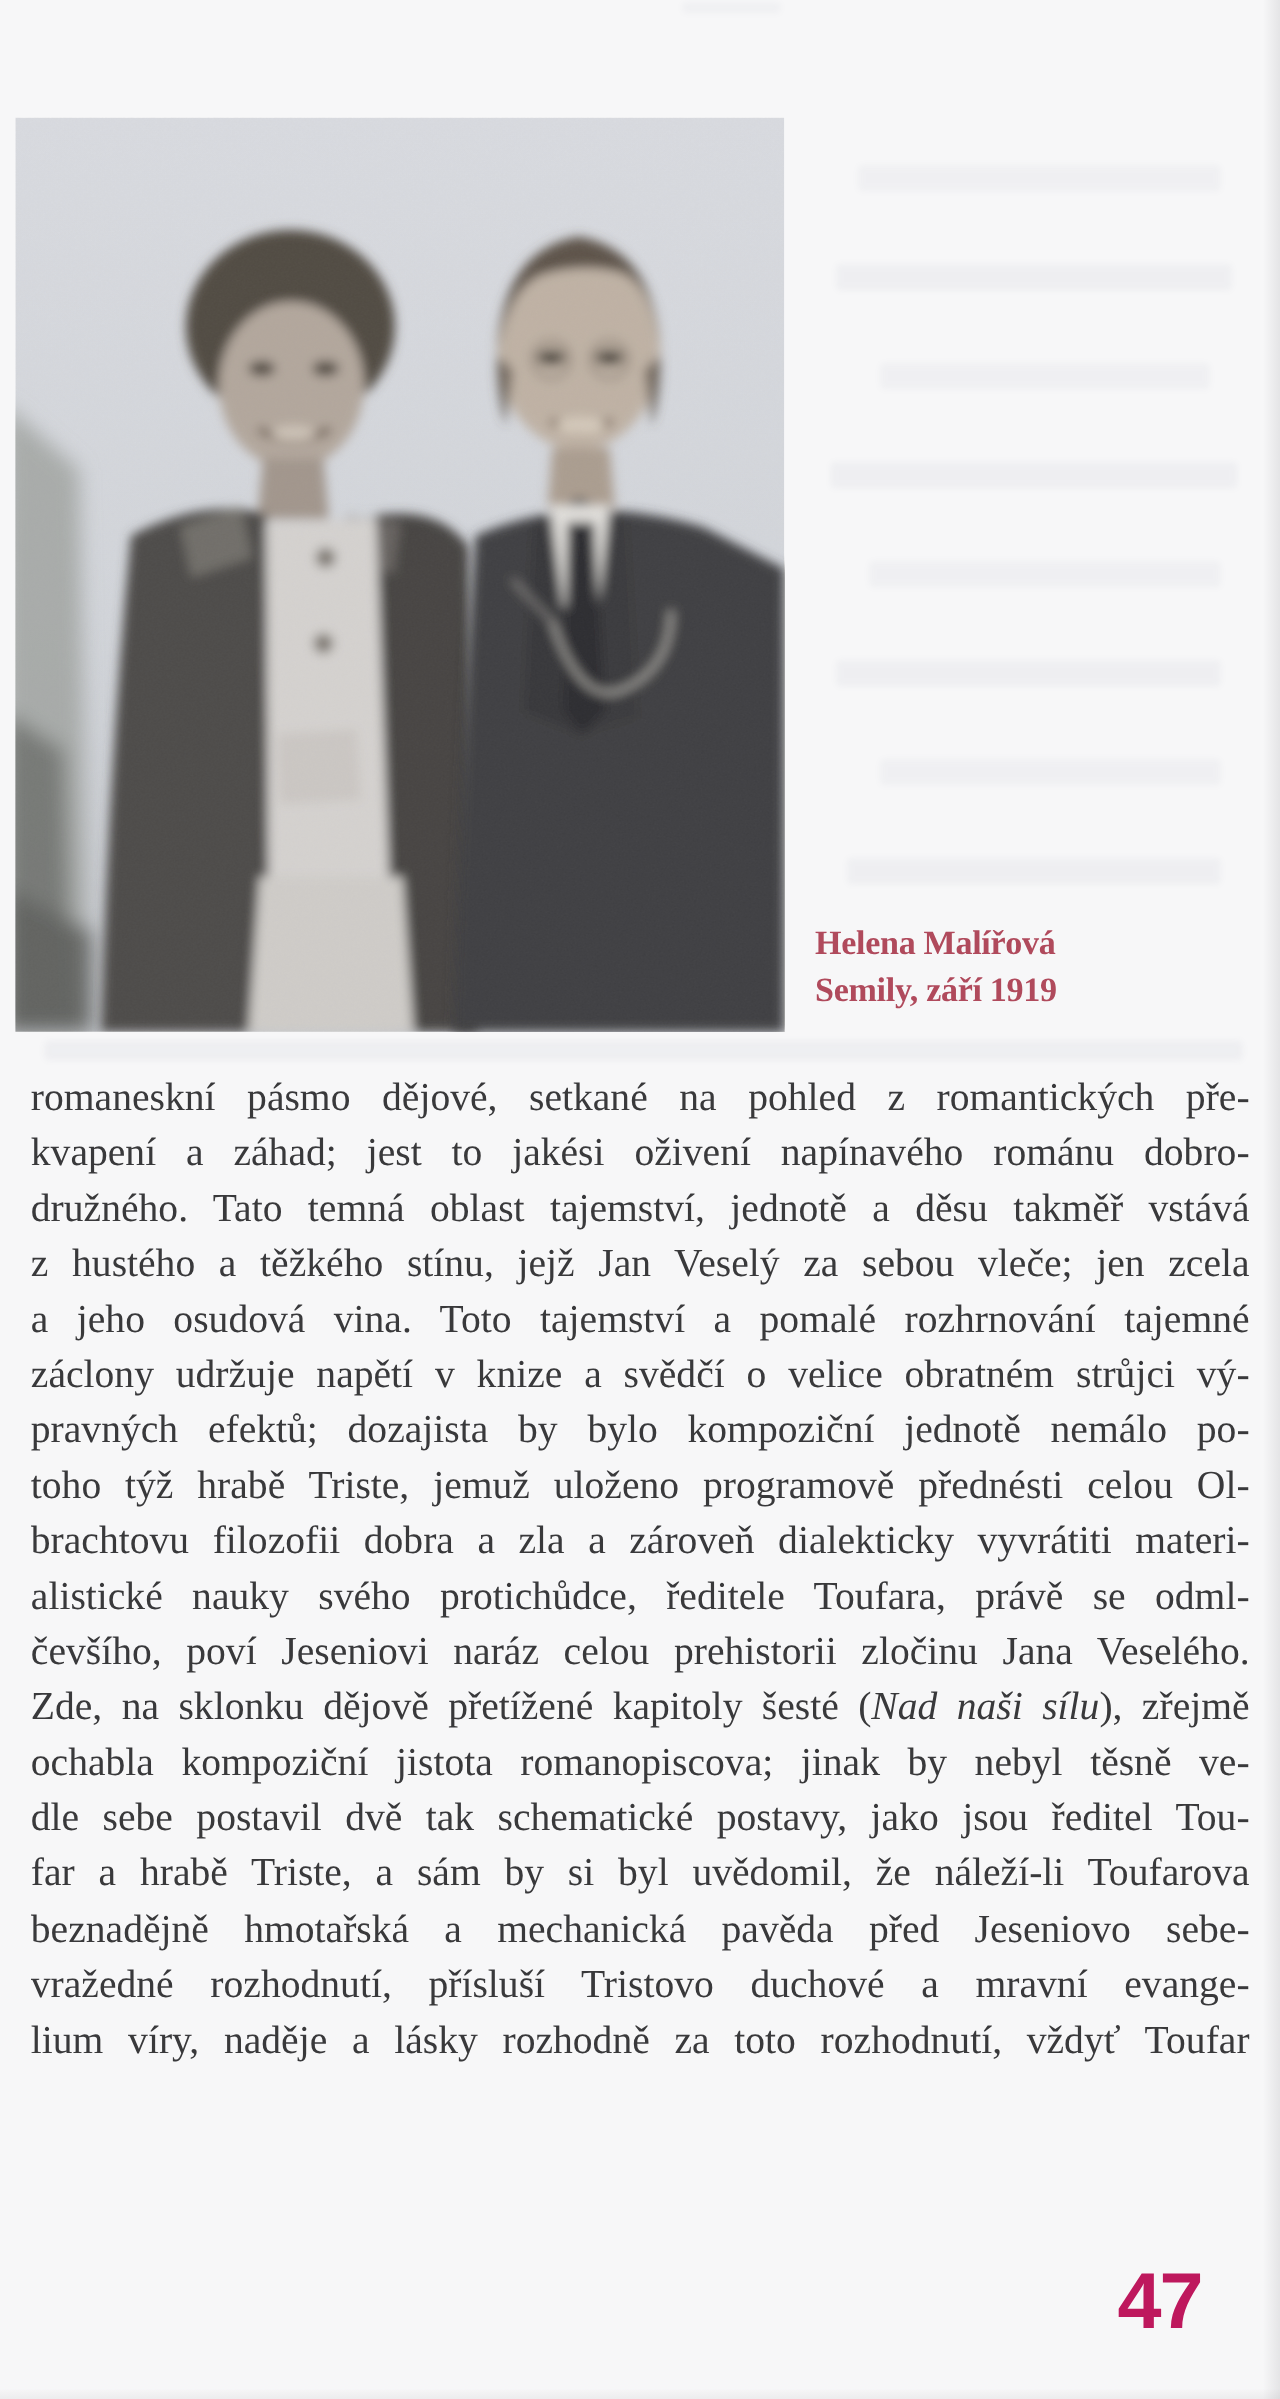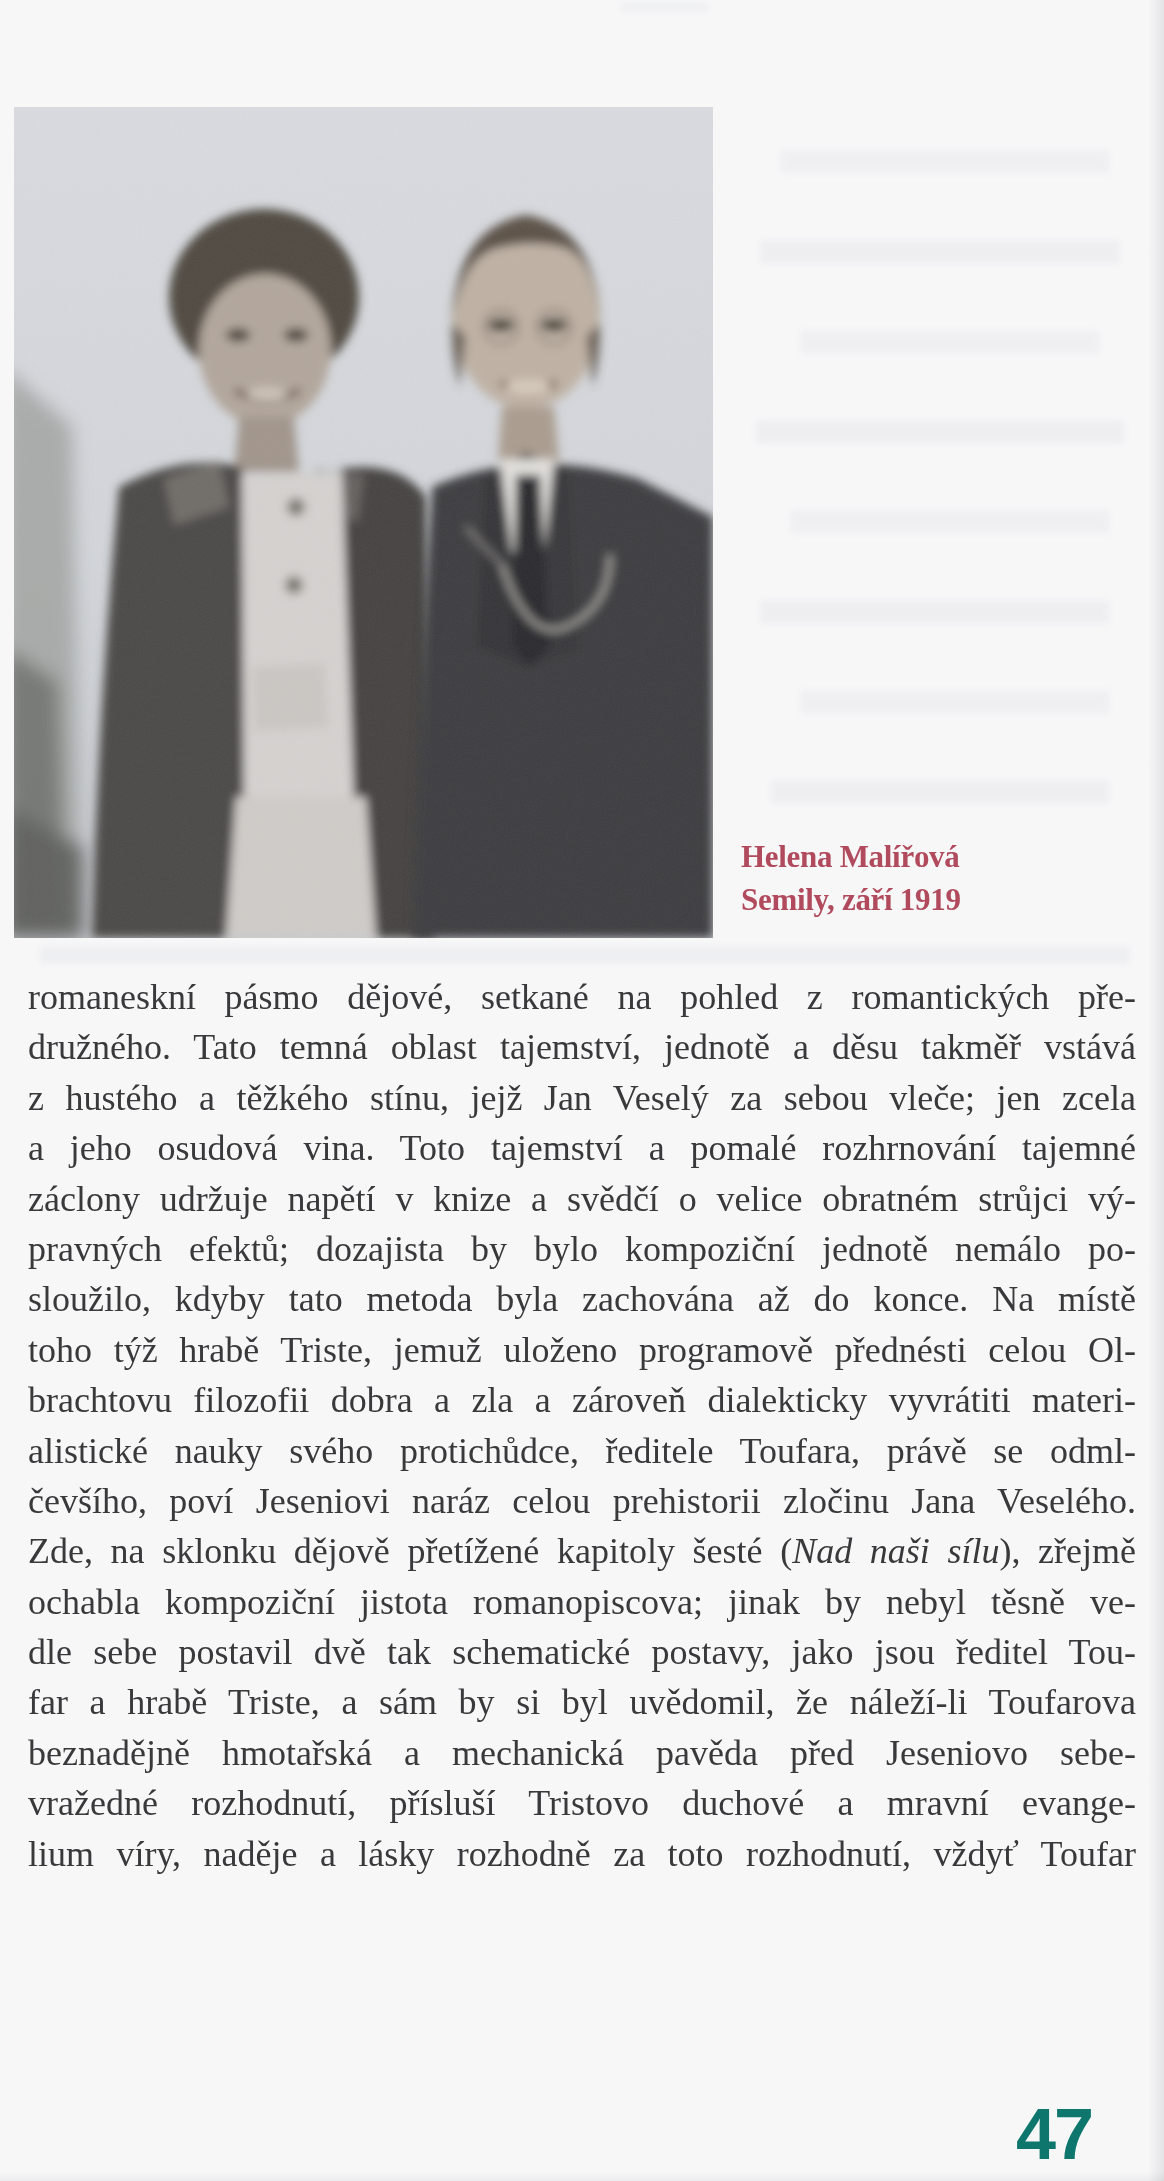--- a/index.html
+++ b/index.html
@@ -129,36 +129,36 @@
   <div class="smudge" style="left:755px;top:420px;width:370px;height:24px;opacity:.06;"></div>
   <div class="smudge" style="left:790px;top:510px;width:320px;height:24px;"></div>
   <div class="smudge" style="left:760px;top:600px;width:350px;height:24px;opacity:.06;"></div>
   <div class="smudge" style="left:800px;top:690px;width:310px;height:24px;"></div>
   <div class="smudge" style="left:770px;top:780px;width:340px;height:24px;opacity:.06;"></div>
   <div class="smudge" style="left:40px;top:946px;width:1090px;height:18px;opacity:.06;"></div>
   <div class="smudge" style="left:620px;top:2px;width:90px;height:10px;opacity:.05;"></div>
 
   <div class="bodytext" id="bodytext" style="color: rgb(57, 57, 59);">
       <div class="body-line">romaneskní pásmo dějové, setkané na pohled z romantických pře-</div>
+      <div class="body-line">kvapení a záhad; jest to jakési oživení napínavého románu dobro-</div>
       <div class="body-line">družného. Tato temná oblast tajemství, jednotě a děsu takměř vstává</div>
       <div class="body-line">z hustého a těžkého stínu, jejž Jan Veselý za sebou vleče; jen zcela</div>
       <div class="body-line">a jeho osudová vina. Toto tajemství a pomalé rozhrnování tajemné</div>
       <div class="body-line">záclony udržuje napětí v knize a svědčí o velice obratném strůjci vý-</div>
       <div class="body-line">pravných efektů; dozajista by bylo kompoziční jednotě nemálo po-</div>
-      <div class="body-line">sloužilo, kdyby tato metoda byla zachována až do konce. Na místě</div>
       <div class="body-line">toho týž hrabě Triste, jemuž uloženo programově přednésti celou Ol-</div>
       <div class="body-line">brachtovu filozofii dobra a zla a zároveň dialekticky vyvrátiti materi-</div>
       <div class="body-line">alistické nauky svého protichůdce, ředitele Toufara, právě se odml-</div>
       <div class="body-line">čevšího, poví Jeseniovi naráz celou prehistorii zločinu Jana Veselého.</div>
       <div class="body-line">Zde, na sklonku dějově přetížené kapitoly šesté (<i>Nad naši sílu</i>), zřejmě</div>
       <div class="body-line">ochabla kompoziční jistota romanopiscova; jinak by nebyl těsně ve-</div>
       <div class="body-line">dle sebe postavil dvě tak schematické postavy, jako jsou ředitel Tou-</div>
       <div class="body-line">far a hrabě Triste, a sám by si byl uvědomil, že náleží-li Toufarova</div>
       <div class="body-line">beznadějně hmotařská a mechanická pavěda před Jeseniovo sebe-</div>
       <div class="body-line">vražedné rozhodnutí, přísluší Tristovo duchové a mravní evange-</div>
       <div class="body-line">lium víry, naděje a lásky rozhodně za toto rozhodnutí, vždyť Toufar</div>
     </div>
 
-  <div class="page-number" style="color: #0f766e; margin-top: 42px;">47</div>
+  <div class="page-number" style="color: #be185d;">47</div>
 
   <div class="edge-right"></div>
   <div class="edge-bottom"></div>
 </div>
 
 </body></html>

